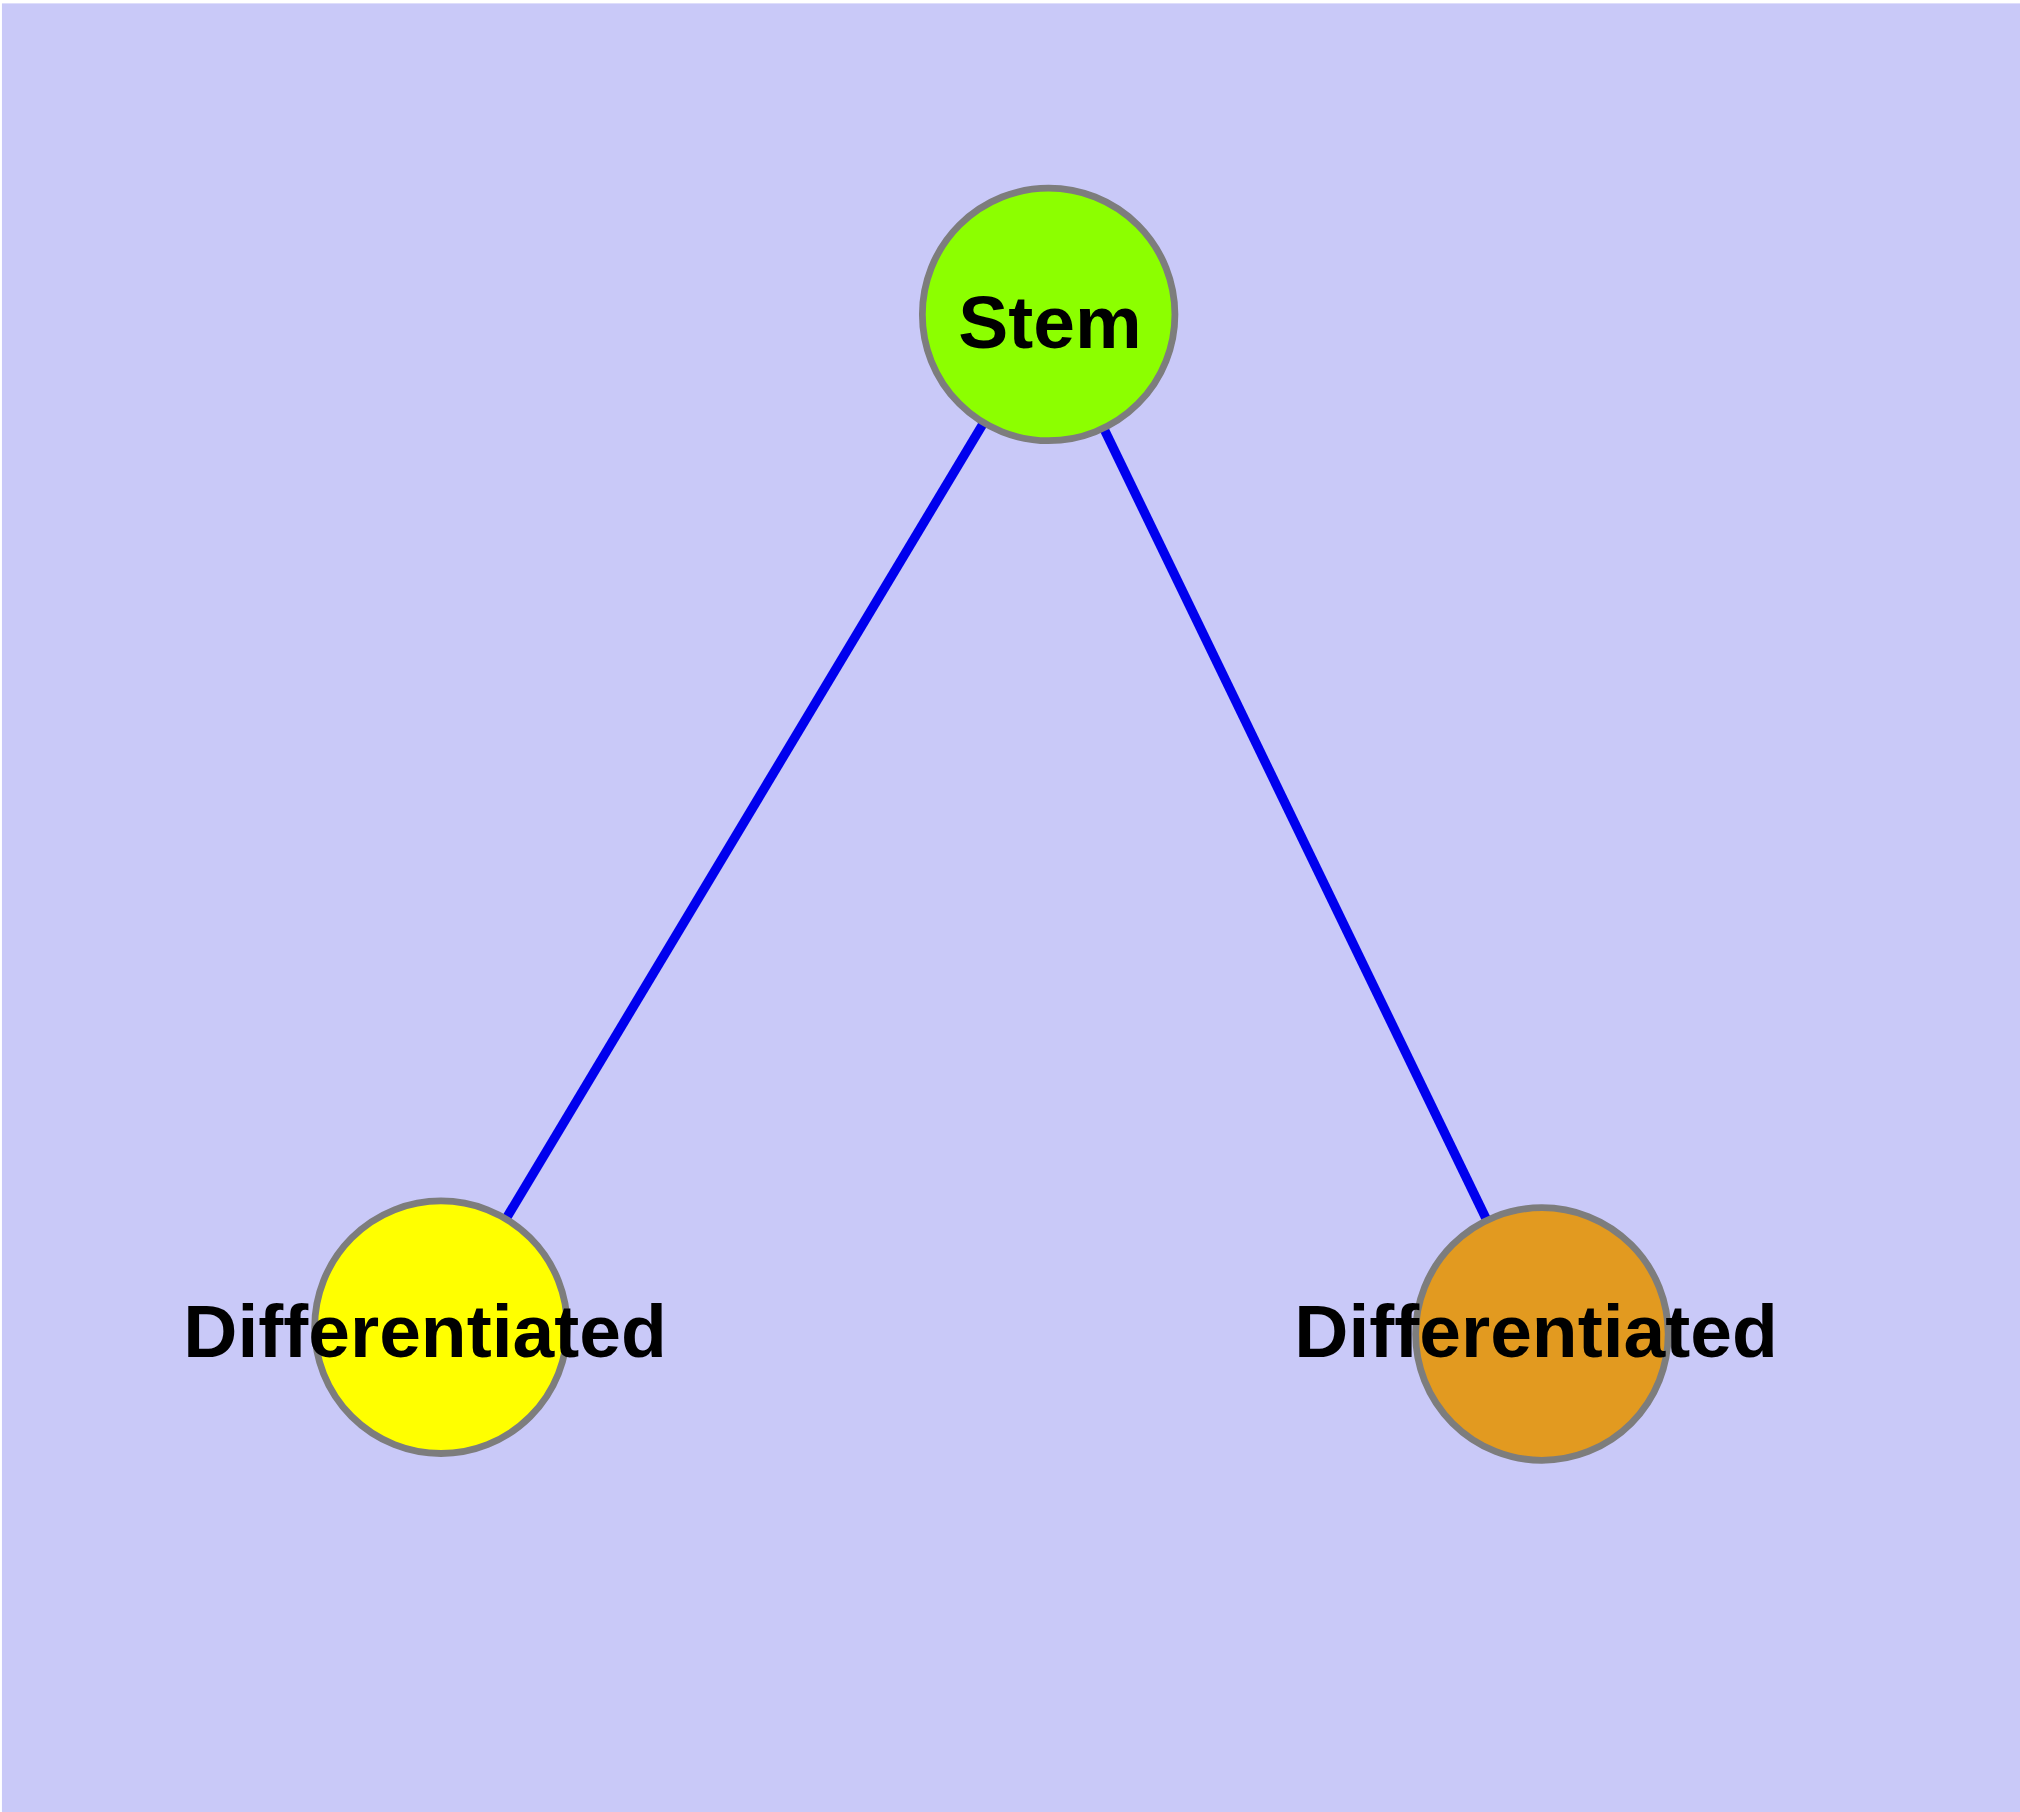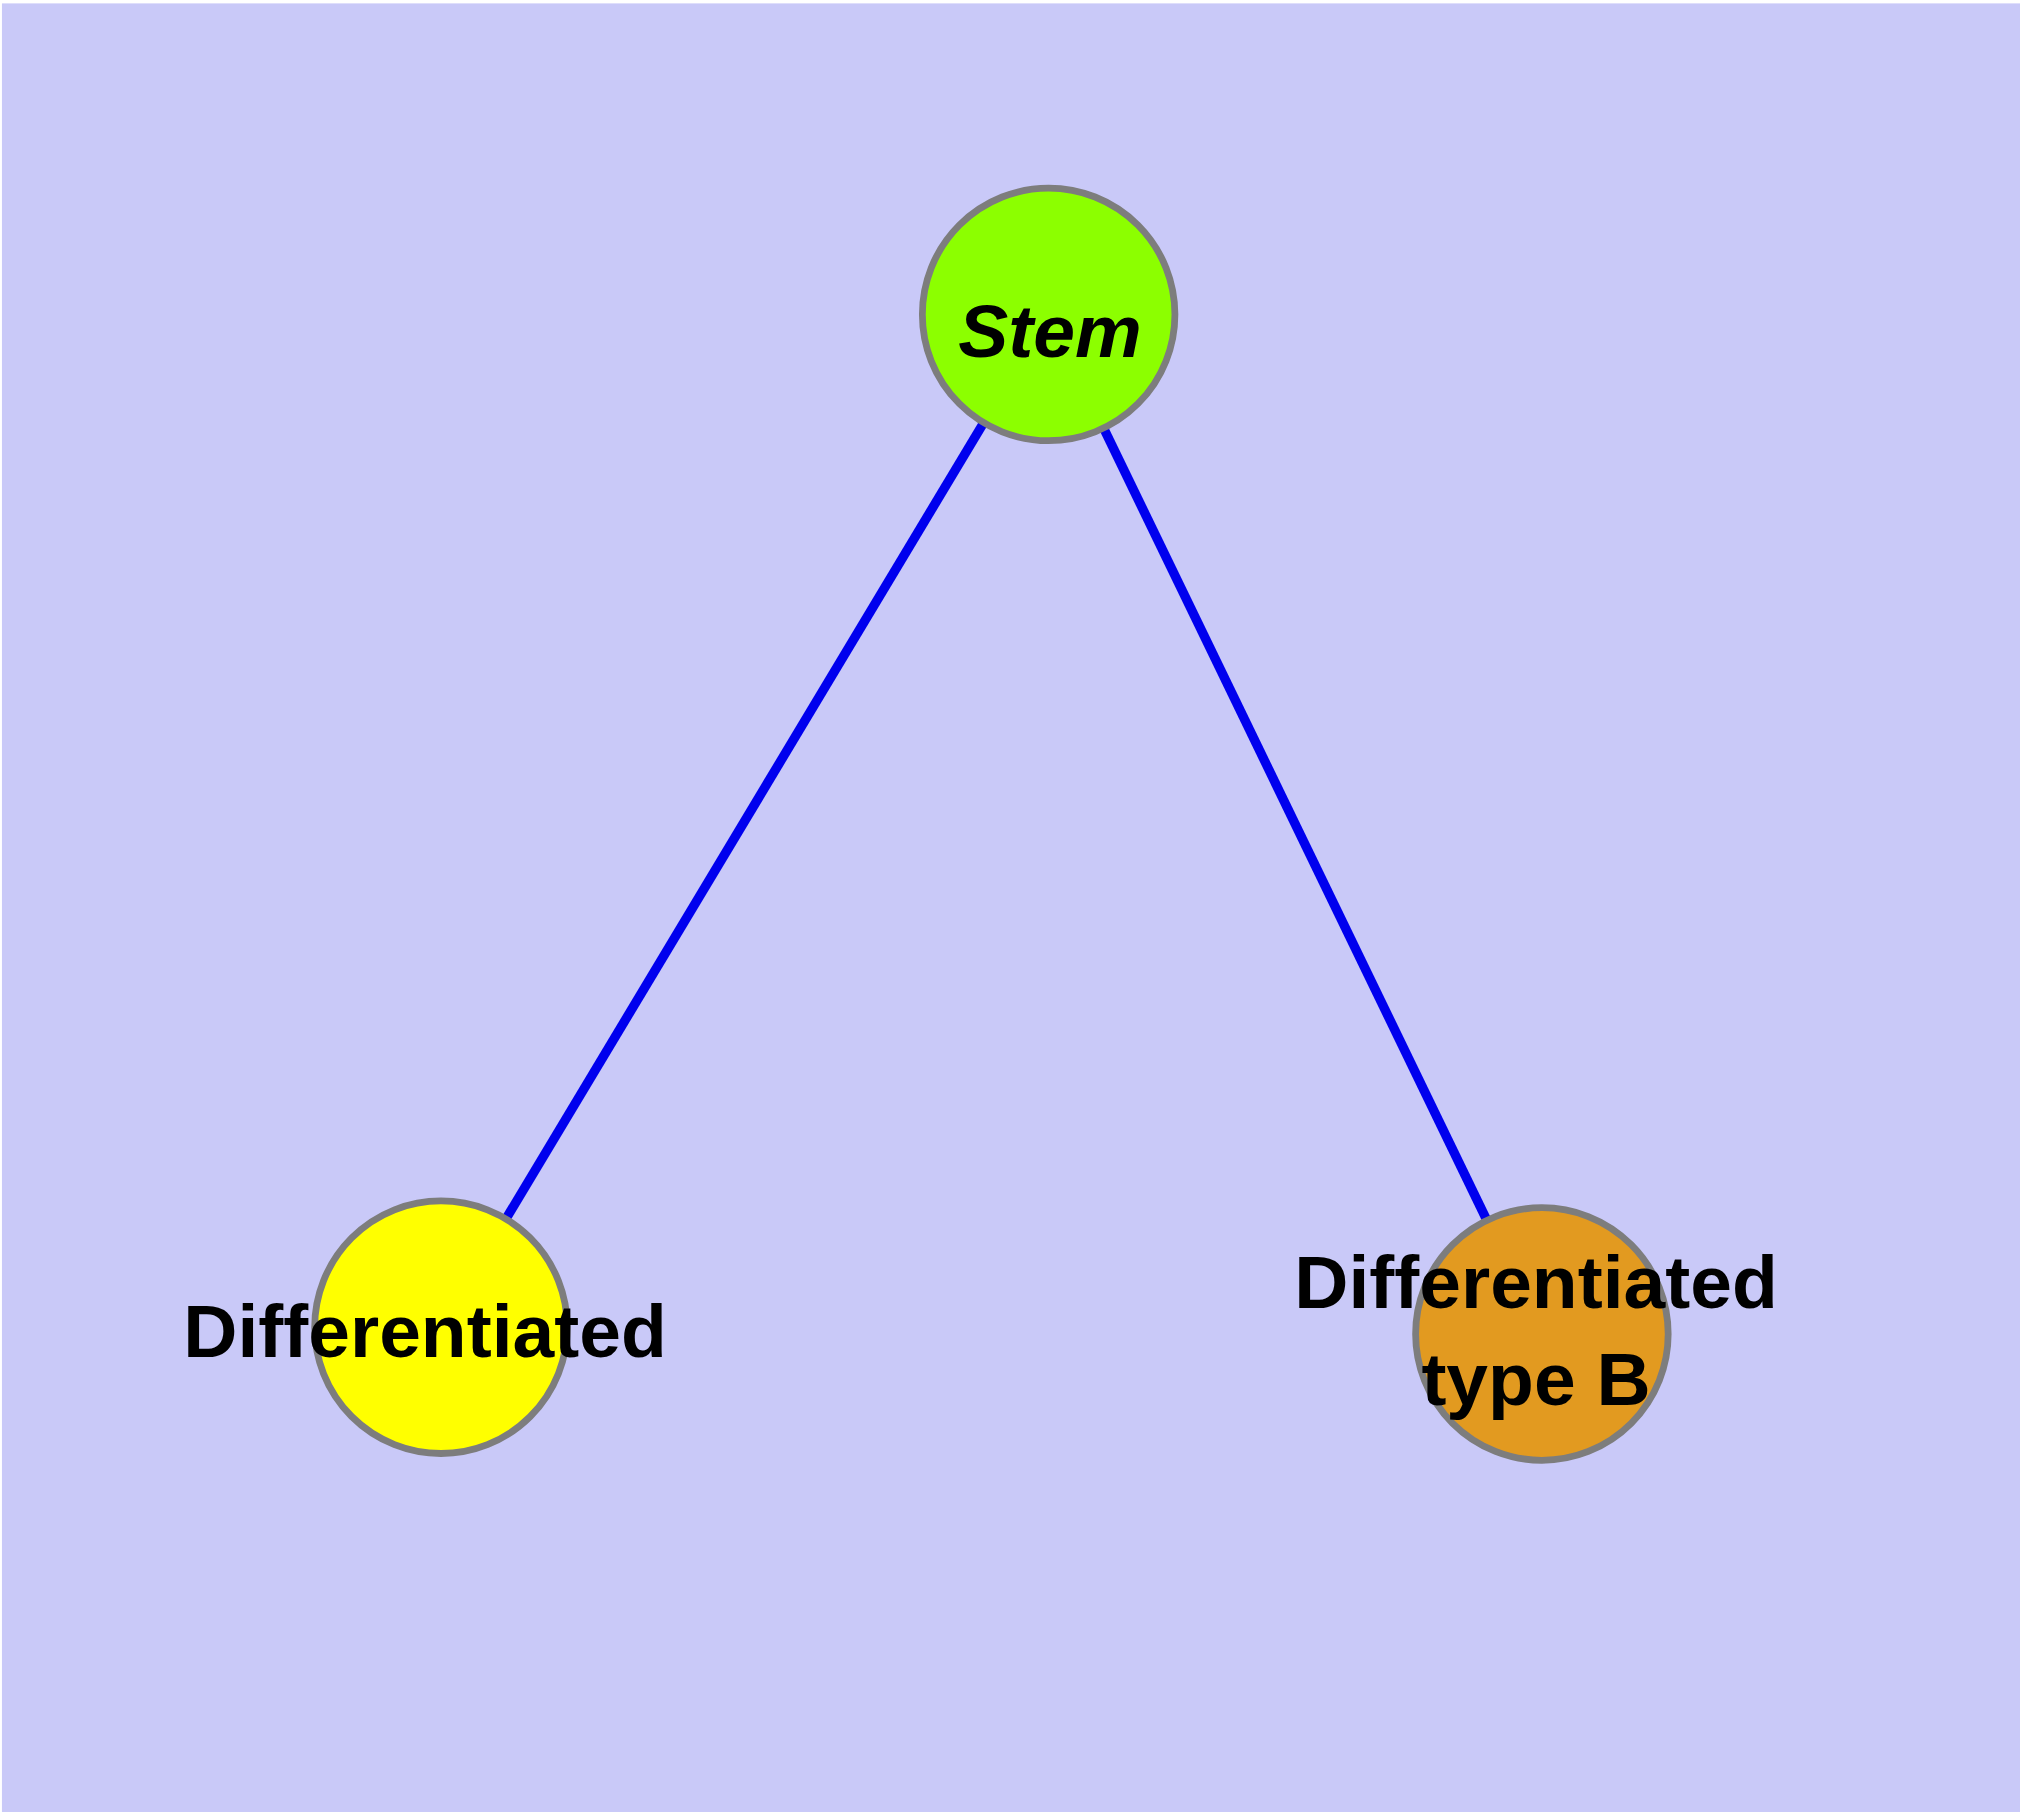--- a/index.html
+++ b/index.html
@@ -46,25 +46,24 @@
     <rect x="2" y="4" width="2382" height="2134" fill="#C9C9F8"></rect>
 
     <line x1="1237" y1="371" x2="520" y2="1566" stroke-width="11" stroke="#0000EE"></line>
     <line x1="1237" y1="371" x2="1819" y2="1574" stroke-width="11" stroke="#0000EE"></line>
 
     <circle cx="1237" cy="371" r="149" stroke-width="8" fill="#8CFF00" stroke="#7D7D7D"></circle>
     <circle cx="520" cy="1566" r="149" stroke-width="8" fill="#FFFF00" stroke="#7D7D7D"></circle>
     <circle cx="1819" cy="1574" r="149" stroke-width="8" fill="#E29A20" stroke="#7D7D7D"></circle>
   </svg>
 
-  <div class="node-label" style="left:1050px; top:331px;font-style:italic;">Stem</div>
+  <div class="node-label" style="left:1050px; top:322px;">Stem</div>
 
   <div class="node-label" style="left:425px; top:1331px;">
     <div>Differentiated</div>
   </div>
 
   <div class="node-label" style="left:1536px; top:1331px;">
     <div>Differentiated</div>
-    <div>type B</div>
   </div>
 
 </div>
 
 
 </body></html>

